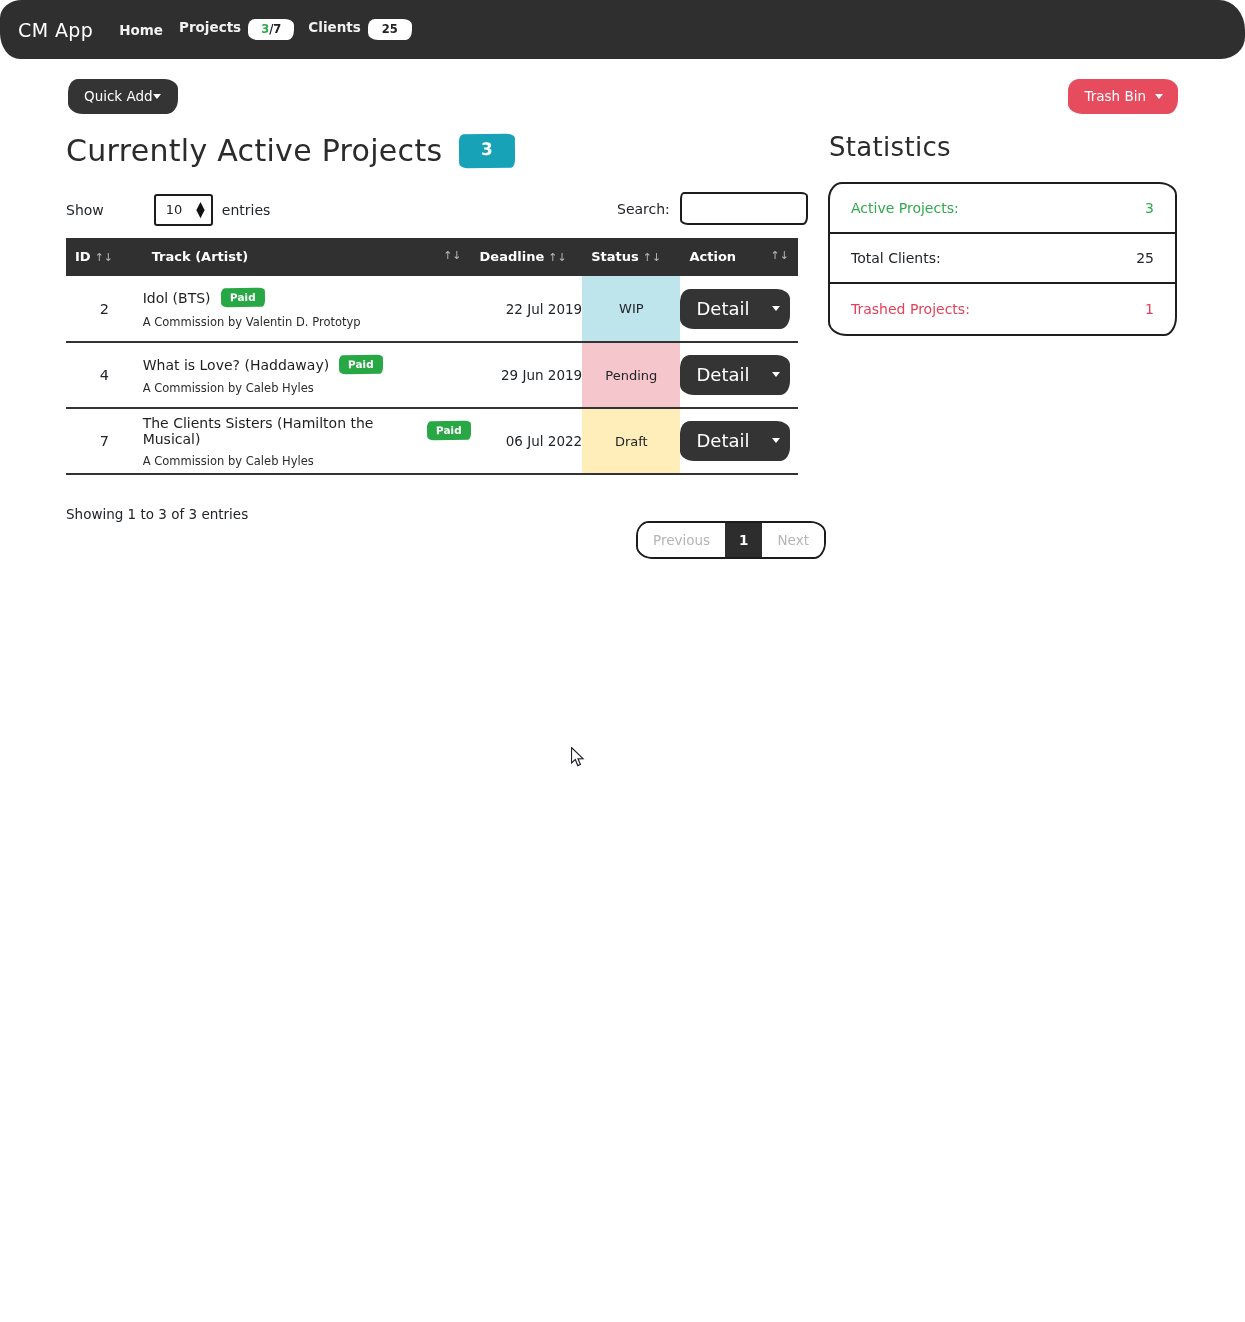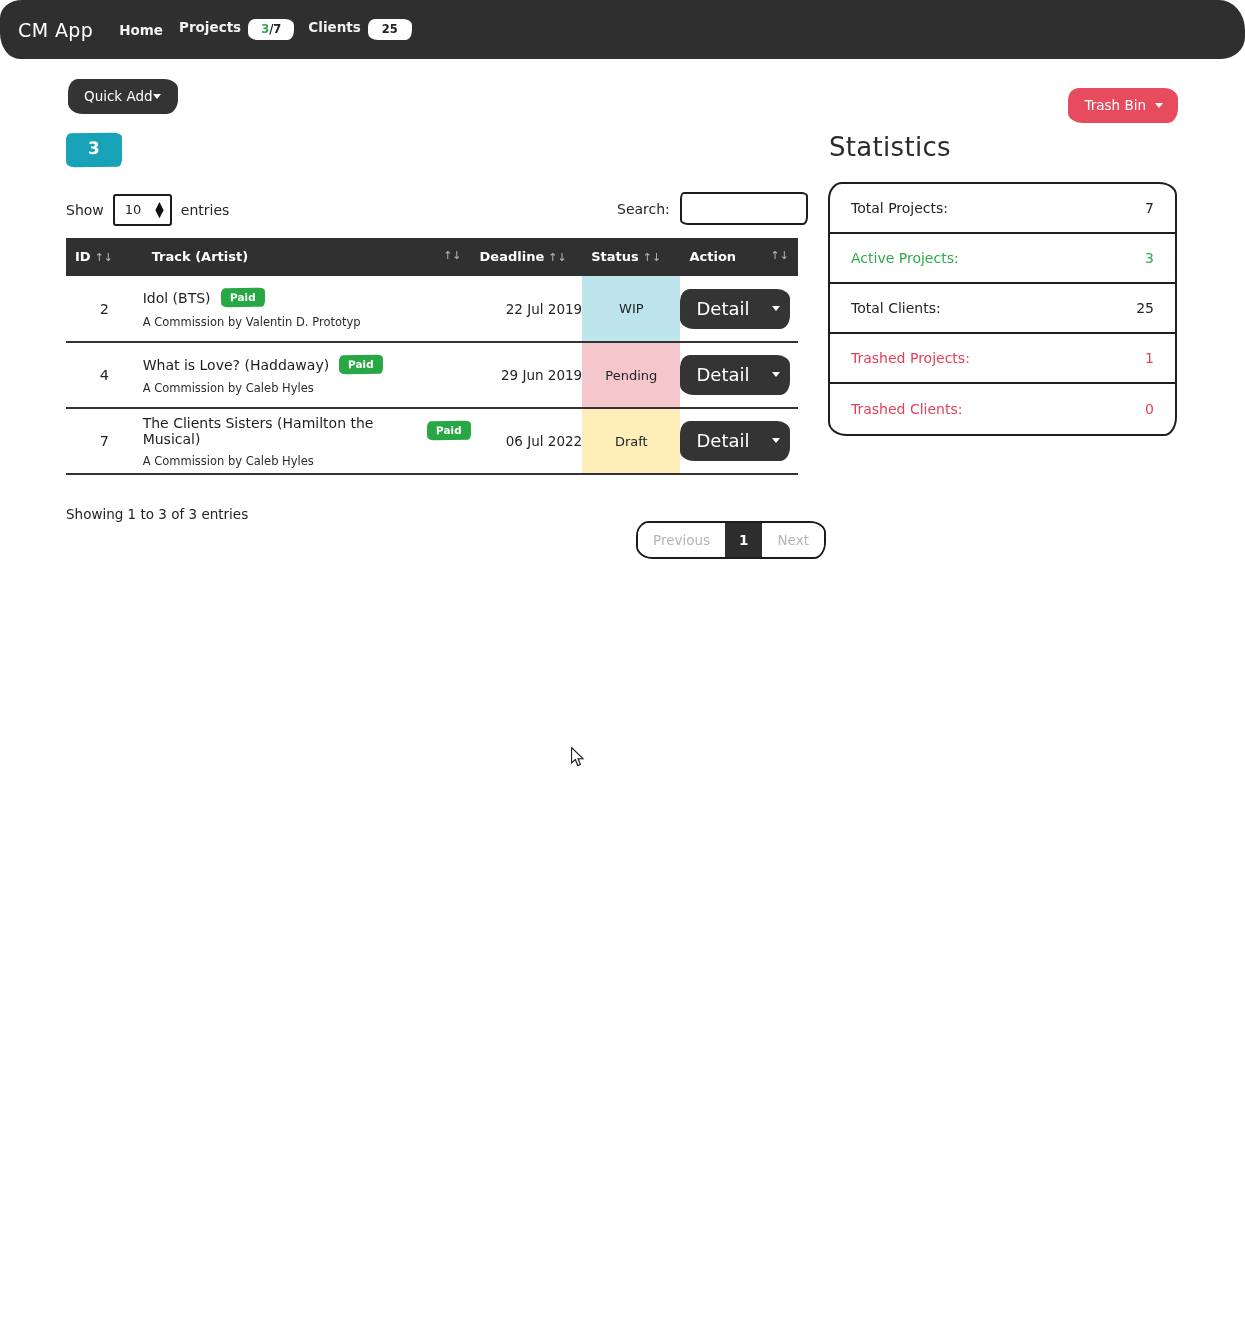--- a/index.html
+++ b/index.html
@@ -72,21 +72,21 @@
     border: none;
     border-radius: 10px 14px 11px 15px / 13px 10px 15px 11px;
     display: flex;
     align-items: center;
     gap: 0;
     cursor: pointer;
     font-family: "DejaVu Sans", sans-serif;
   }
   .trash-bin {
     position: absolute;
-    right: 67px; top: 88px;
+    right: 67px; top: 79px;
     background: #e74c5e;
     color: #ffffff;
     font-size: 13.5px;
     padding: 9px 15px 10px 16px;
     border: none;
     border-radius: 11px 14px 10px 15px / 12px 11px 15px 10px;
     display: flex;
     align-items: center;
     gap: 9px;
     cursor: pointer;
@@ -146,20 +146,21 @@
     padding: 4px 6px 5px 10px;
     font-size: 13px;
     font-family: "DejaVu Sans", sans-serif;
     display: flex;
     align-items: center;
     gap: 14px;
     background: #fff;
     cursor: pointer;
     min-width: 58px;
     height: 32px;
+    margin-left: 41px;
   }
   .spin-arrows {
     font-size: 11px;
     line-height: .7;
     color: #111;
     display: flex;
     flex-direction: column;
     align-items: center;
   }
   .dt-search {
@@ -368,20 +369,21 @@
   <span>Quick Add</span>
   <span class="caret"></span>
 </button>
 
 <button class="trash-bin">
   <span>Trash Bin</span>
   <span class="caret"></span>
 </button>
 
 <div class="page-title">
+  <span>Currently Active Projects</span>
   <span class="count-badge">3</span>
 </div>
 
 <div class="stats-title">Statistics</div>
 
 <div class="dt-length">
   <span>Show</span>
   <div class="length-select">
     <span>10</span>
     <span class="spin-arrows">
@@ -481,37 +483,29 @@
 
 <div class="dt-info">Showing 1 to 3 of 3 entries</div>
 
 <div class="pagination">
   <div class="page-btn">Previous</div>
   <div class="page-btn active">1</div>
   <div class="page-btn">Next</div>
 </div>
 
 <div class="stats-card">
-  <div class="stat-row neutral">
-    <span>Total Projects:</span>
-    <span class="stat-val">7</span>
-  </div>
   <div class="stat-row success">
     <span>Active Projects:</span>
     <span class="stat-val">3</span>
   </div>
   <div class="stat-row neutral">
     <span>Total Clients:</span>
     <span class="stat-val">25</span>
   </div>
   <div class="stat-row danger">
     <span>Trashed Projects:</span>
     <span class="stat-val">1</span>
   </div>
-  <div class="stat-row danger">
-    <span>Trashed Clients:</span>
-    <span class="stat-val">0</span>
-  </div>
 </div>
 
 <svg class="cursor" viewBox="0 0 14 21">
   <polygon points="0.5,0.5 0.5,16 4.3,12.6 6.8,18.6 9.4,17.5 7,11.8 12,11.6" fill="#ffffff" stroke="#22222e" stroke-width="1.2"></polygon>
 </svg>
 
 </body></html>

